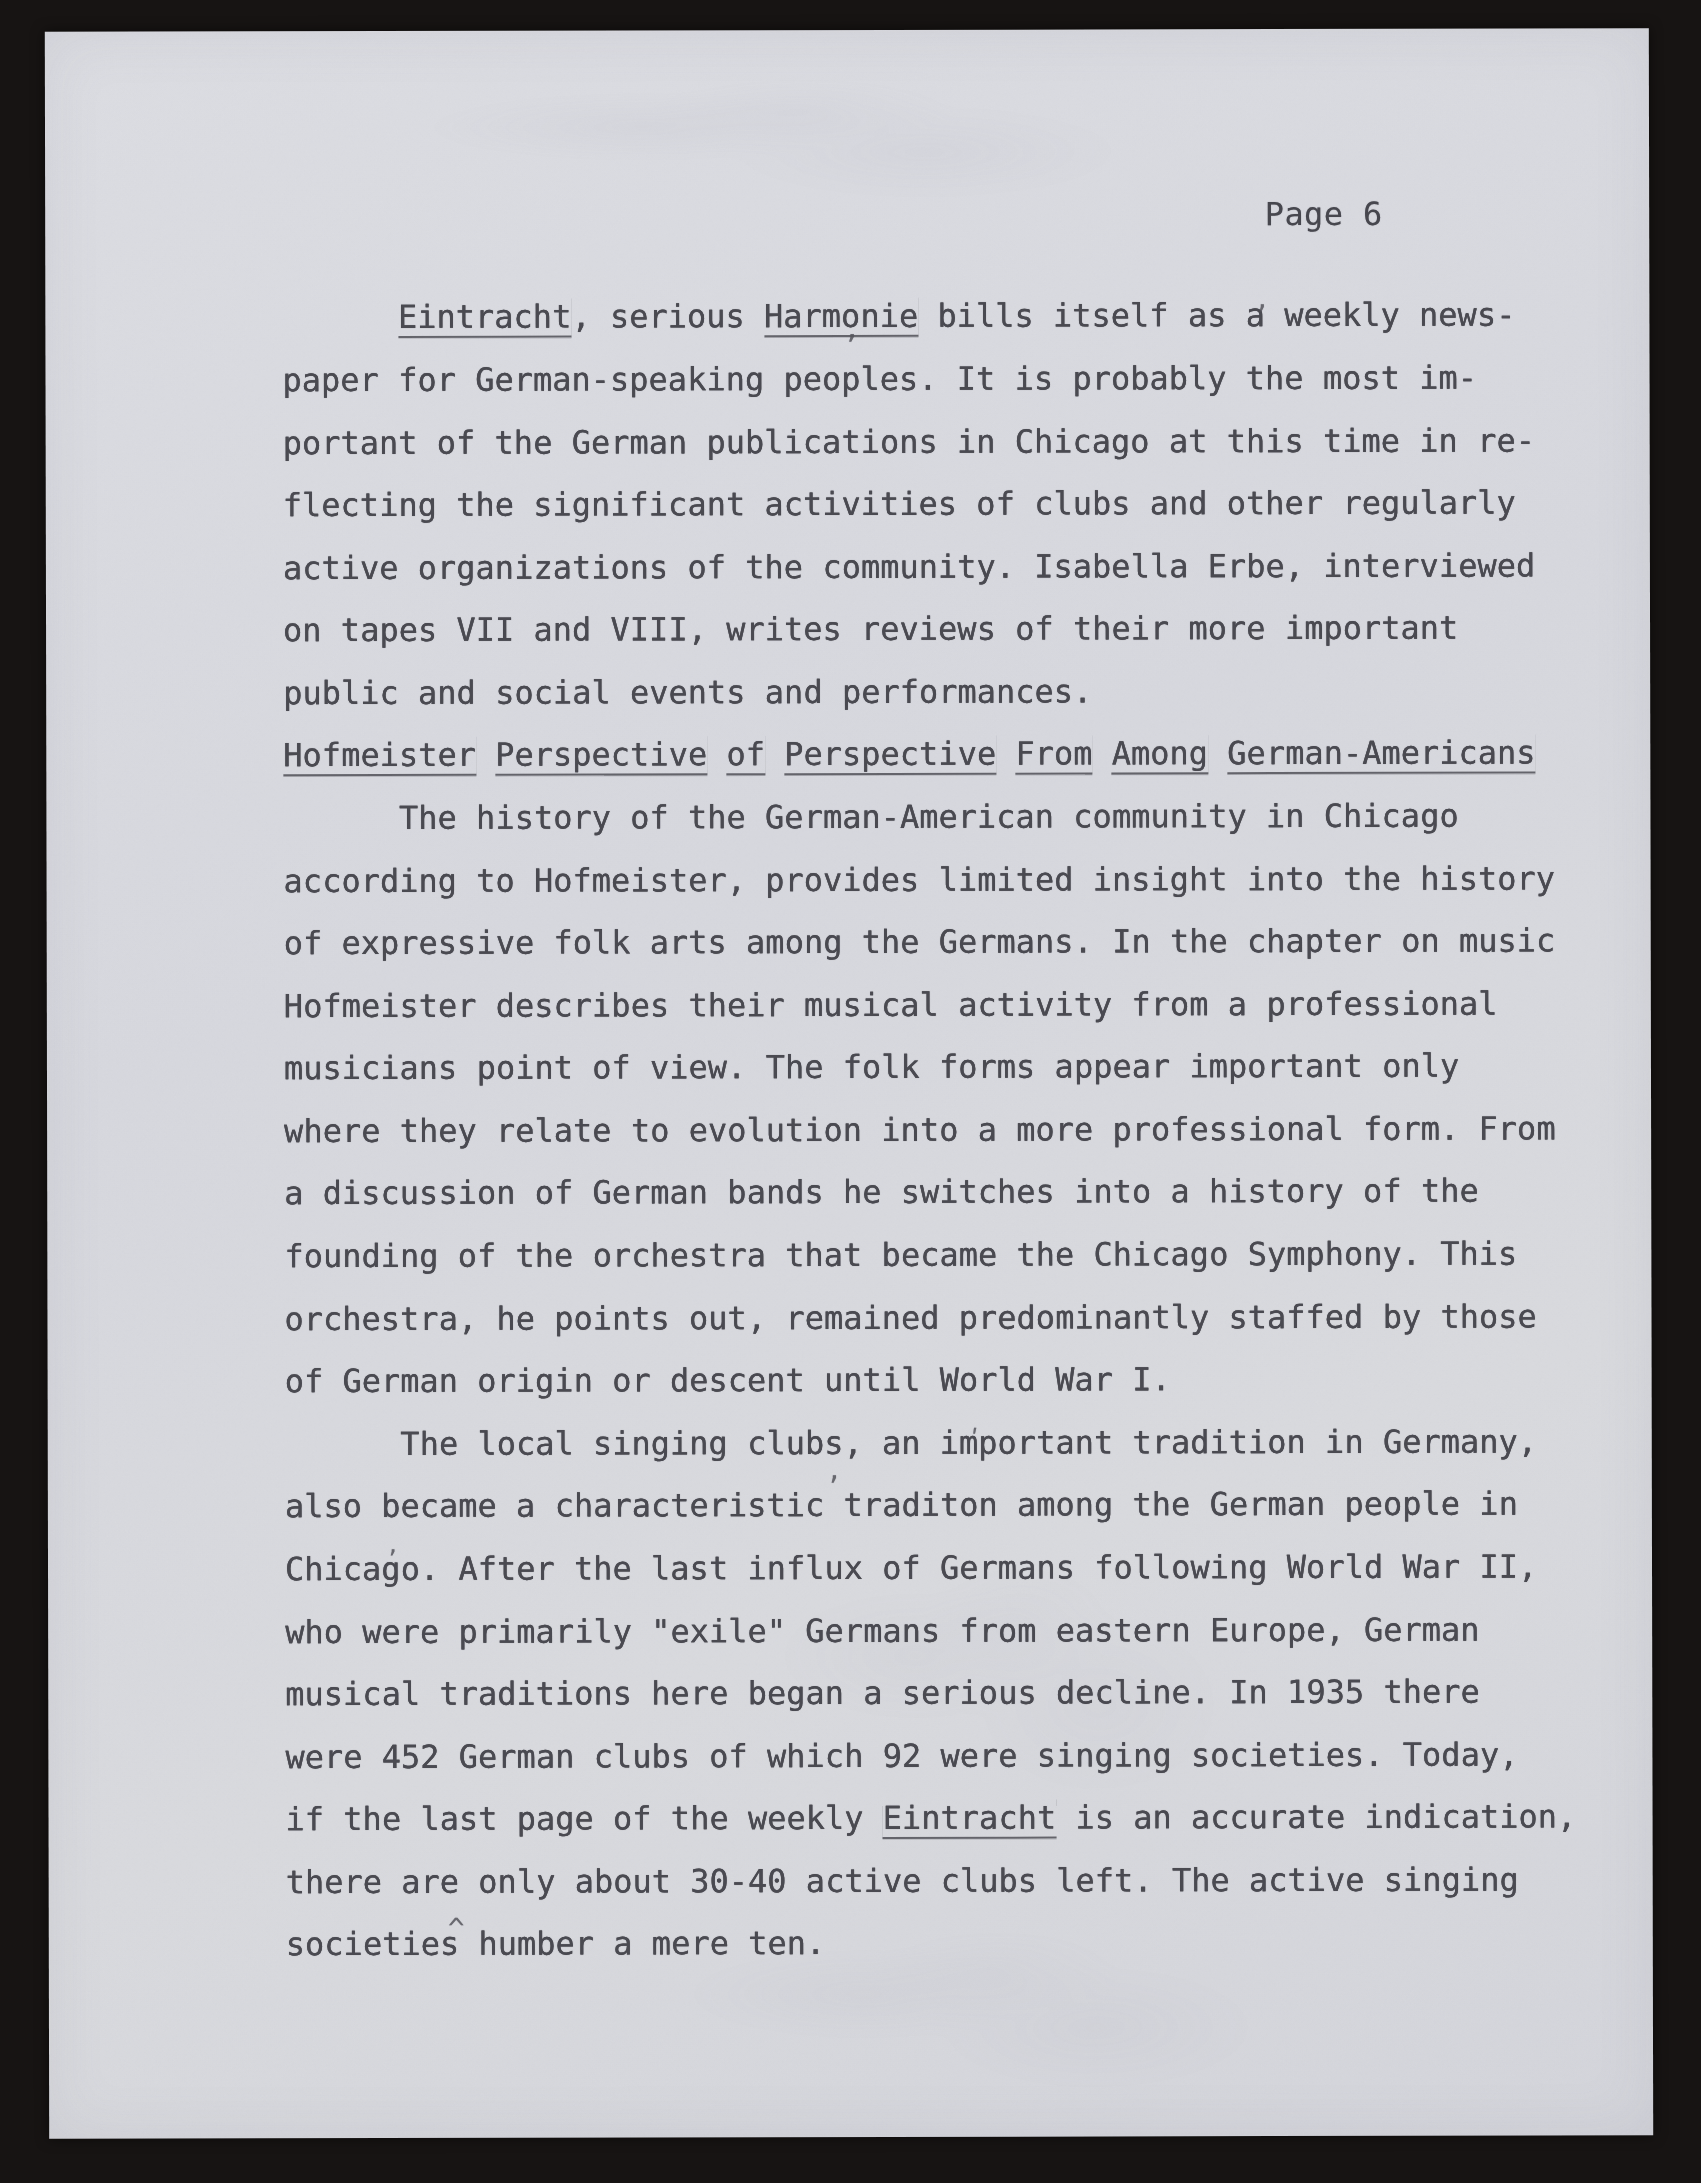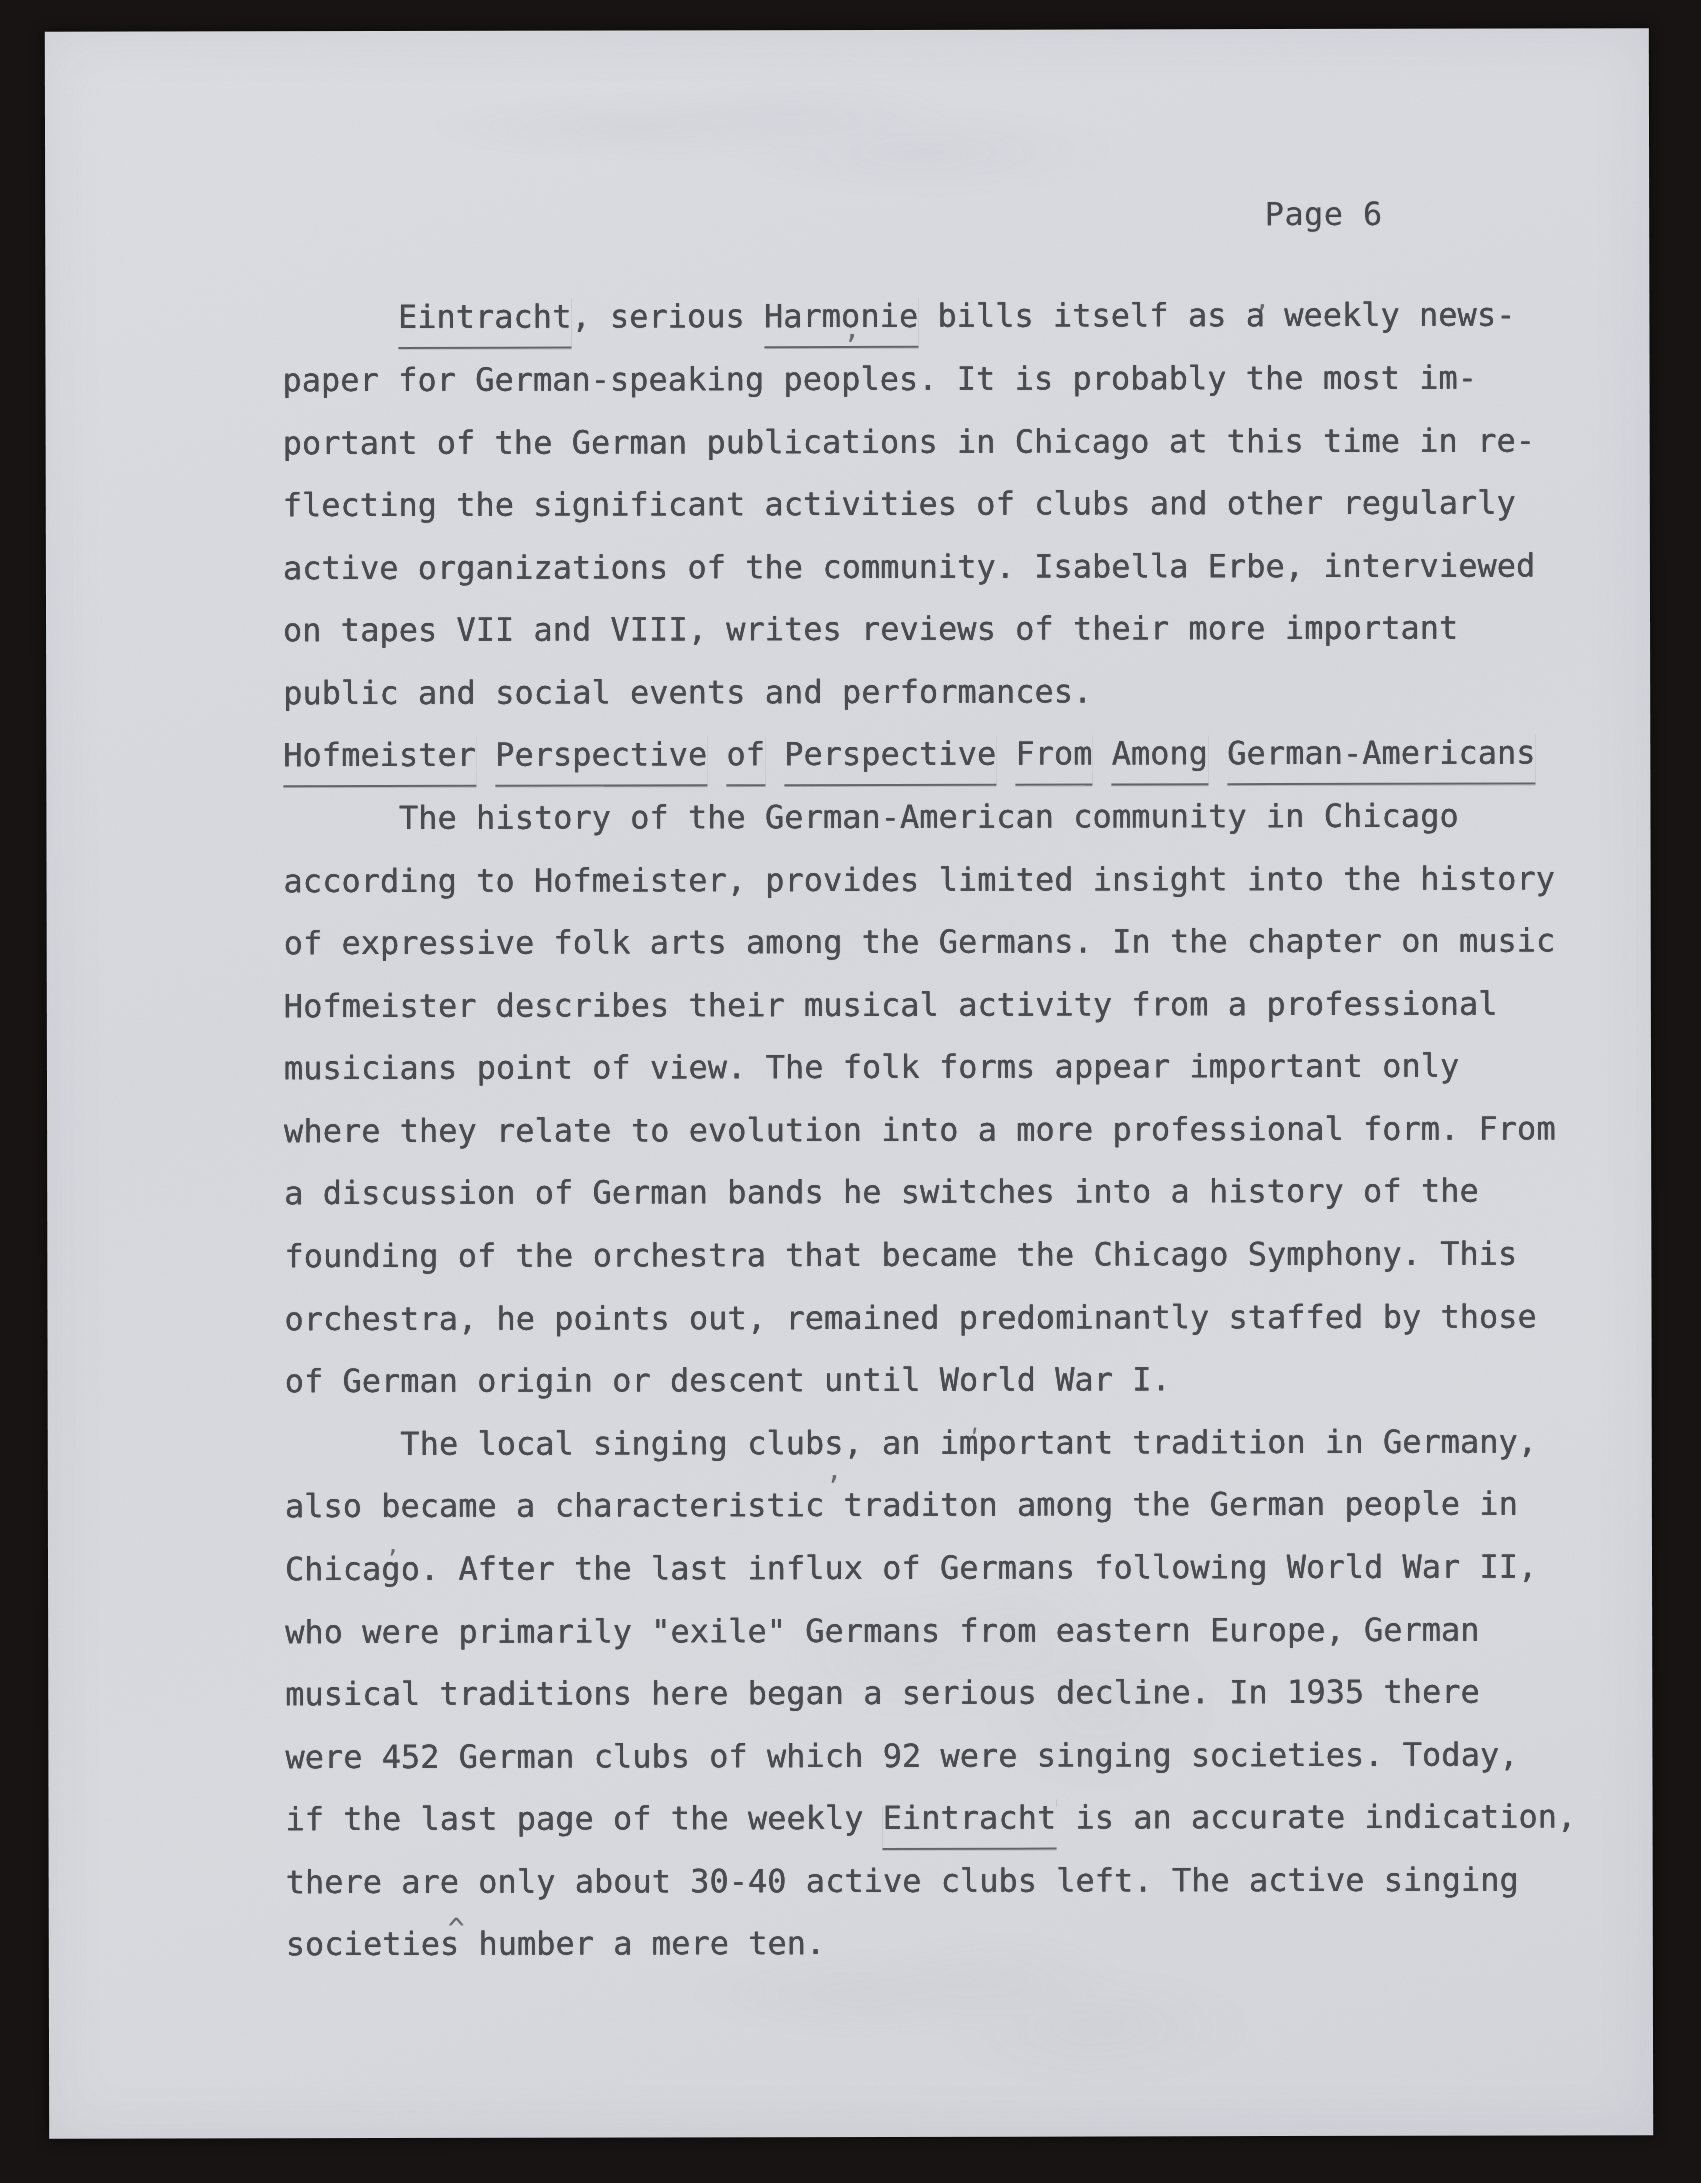--- a/index.html
+++ b/index.html
@@ -36,21 +36,21 @@
     left:0;
     height:47px;
     font-size:32px;
     line-height:37px;
     color:#4a4a51;
     white-space:pre;
     text-shadow:0 0 0.9px rgba(72,72,80,0.55), 0 0 0.5px rgba(60,60,68,0.8);
   }
   .line .u{
     border-bottom:2.8px solid rgba(74,74,82,0.82);
-    padding-bottom:11px;
+    padding-bottom:0;
     box-shadow:0 0.9px 0 rgba(74,74,82,0.25);
   }
   .mark{
     position:absolute;
     font-size:27.5px;
     color:#55555c;
     opacity:0.85;
     text-shadow:0 0 0.9px rgba(80,80,90,0.5);
   }
   .ghost{

